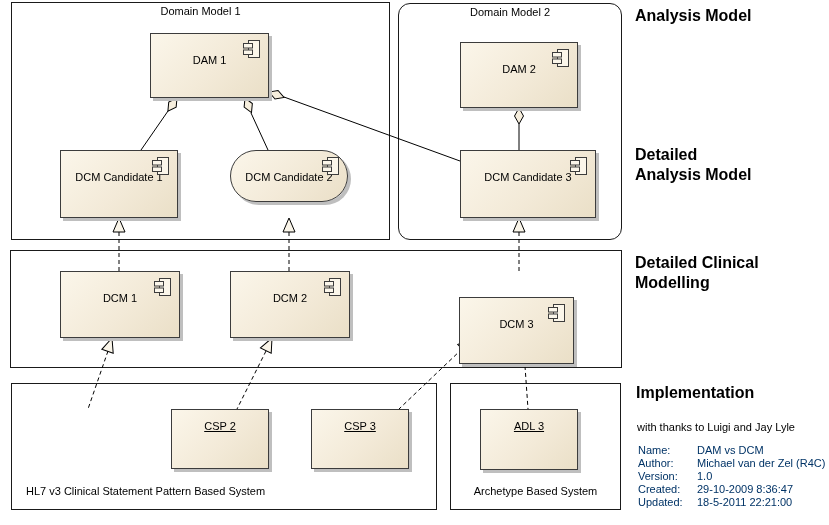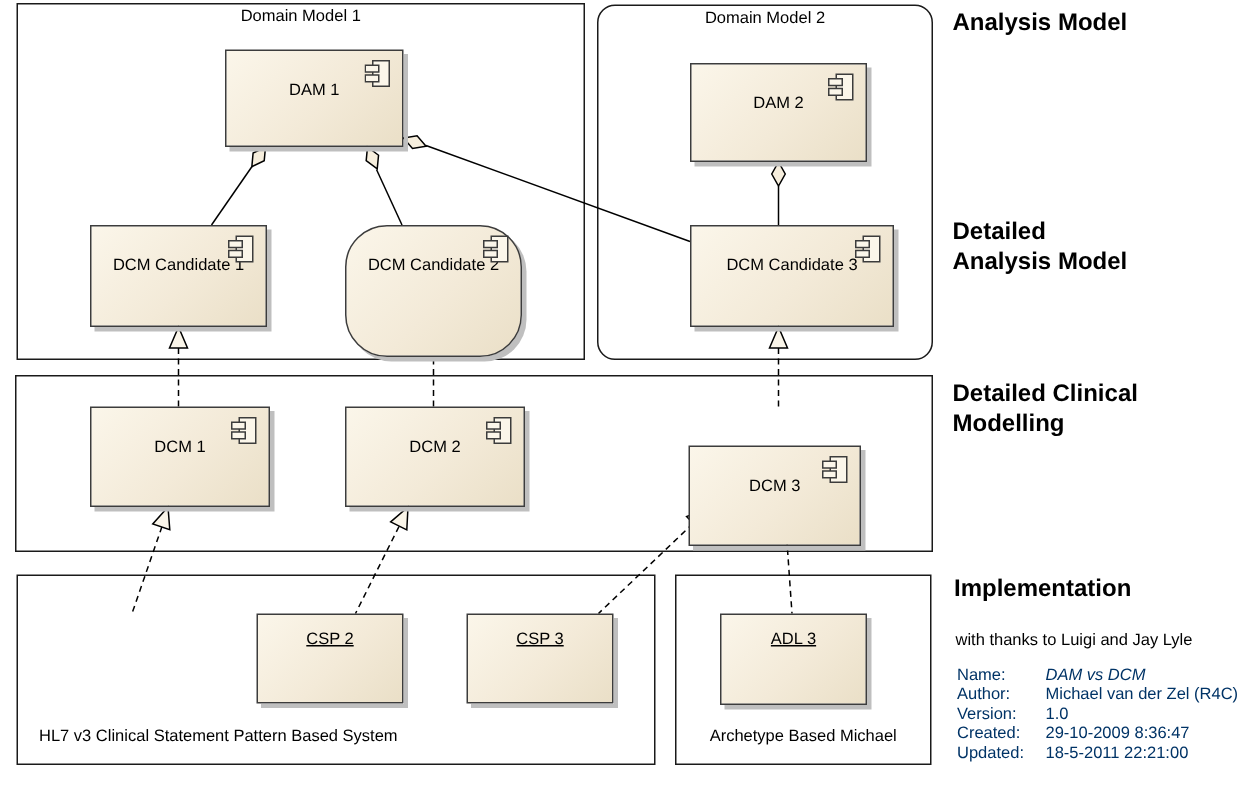--- a/index.html
+++ b/index.html
@@ -29,40 +29,40 @@
   
   .section-heading{
     position:absolute;font-size:16px;font-weight:bold;line-height:20px;
     color:#000;white-space:nowrap;
   }
   .thanks{position:absolute;left:637px;top:421px;font-size:11px;color:#000;white-space:nowrap;}
   .metadata{position:absolute;left:638px;top:444px;font-size:11px;color:#003366;}
   .meta-row{display:flex;line-height:13px;margin-bottom:0;}
   .meta-label{width:59px;flex:0 0 59px;}
   .meta-value{white-space:nowrap;}
-  .italic{font-style:italic;}
+  .italic{}
   .z1{z-index:1}.z2{z-index:2}.z3{z-index:3}
 </style>
 </head>
 <body>
 
 <div class="canvas">
 
   <div class="frame z1" style="left:11px;top:2px;width:379px;height:238px;">
     <div class="frame-label top-center">Domain Model 1</div>
   </div>
   <div class="frame z1" style="left:398px;top:3px;width:224px;height:237px;border-radius:12px;">
     <div class="frame-label top-center">Domain Model 2</div>
   </div>
   <div class="frame z1" style="left:10px;top:250px;width:612px;height:118px;"></div>
   <div class="frame z1" style="left:11px;top:383px;width:426px;height:127px;">
     <div class="frame-label" style="left:14px;bottom:12px;">HL7 v3 Clinical Statement Pattern Based System</div>
   </div>
   <div class="frame z1" style="left:450px;top:383px;width:171px;height:127px;">
-    <div class="frame-label" style="left:0;right:0;bottom:12px;text-align:center;">Archetype Based Michael</div>
+    <div class="frame-label" style="left:0;right:0;bottom:12px;text-align:center;">Archetype Based System</div>
   </div>
 
   <svg class="connectors z2" width="829" height="525" viewBox="0 0 829 525">
 
     <g stroke="#000" stroke-width="1" fill="none">
       <line x1="168" y1="111" x2="141" y2="150"></line>
       <line x1="251" y1="113" x2="268" y2="150"></line>
       <line x1="284" y1="97" x2="460" y2="161"></line>
       <line x1="519" y1="124" x2="519" y2="150"></line>
     </g>
@@ -115,21 +115,21 @@
 
   <div class="node z3" style="left:60px;top:150px;width:118px;height:68px;">
     <div class="node-label">DCM Candidate 1</div>
     <svg class="comp-icon" width="18" height="20" viewBox="0 0 18 20">
       <rect x="5.5" y="1.5" width="11" height="17" fill="#fbf6ea" stroke="#3c3c3c"></rect>
       <rect x="0.5" y="4.5" width="9" height="4.5" fill="#fbf6ea" stroke="#3c3c3c"></rect>
       <rect x="0.5" y="11" width="9" height="4.5" fill="#fbf6ea" stroke="#3c3c3c"></rect>
     </svg>
   </div>
 
-  <div class="node z3" style="left:230px;top:150px;width:118px;height:88px;border-radius:28px;">
+  <div class="node z3" style="left:230px;top:150px;width:118px;height:52px;border-radius:28px;">
     <div class="node-label">DCM Candidate 2</div>
     <svg class="comp-icon" width="18" height="20" viewBox="0 0 18 20">
       <rect x="5.5" y="1.5" width="11" height="17" fill="#fbf6ea" stroke="#3c3c3c"></rect>
       <rect x="0.5" y="4.5" width="9" height="4.5" fill="#fbf6ea" stroke="#3c3c3c"></rect>
       <rect x="0.5" y="11" width="9" height="4.5" fill="#fbf6ea" stroke="#3c3c3c"></rect>
     </svg>
   </div>
 
   <div class="node z3" style="left:460px;top:150px;width:136px;height:68px;">
     <div class="node-label">DCM Candidate 3</div>

